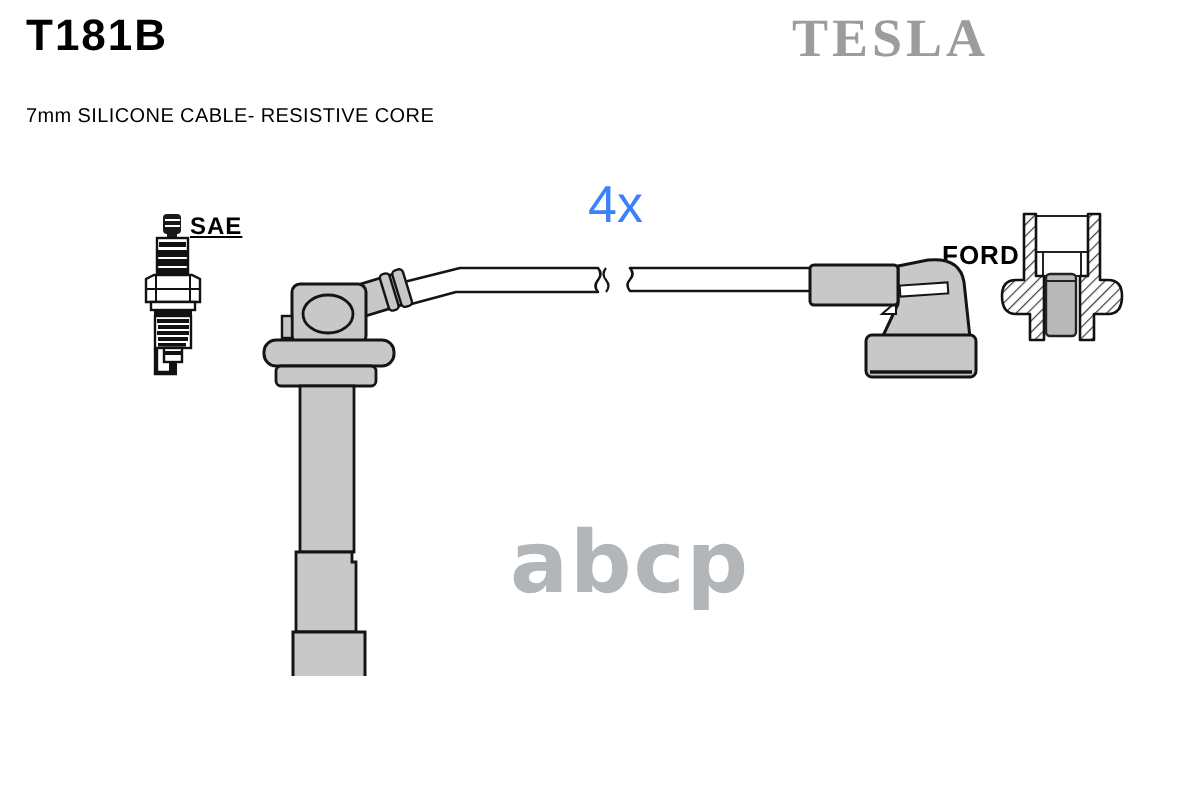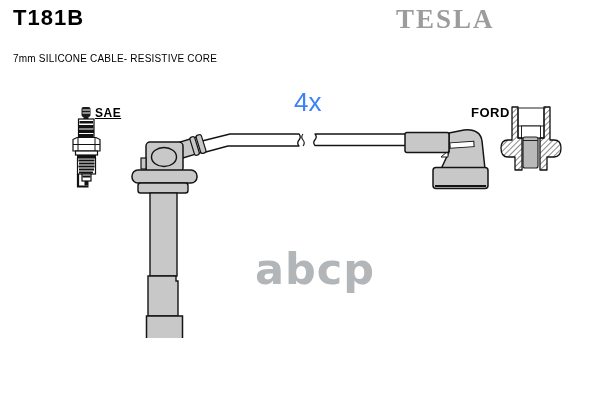--- a/index.html
+++ b/index.html
@@ -9,23 +9,23 @@
   }
   .abs{position:absolute;}
   .part-number{left:13px;top:5px;font-size:22px;font-weight:bold;color:#000;letter-spacing:1px;}
   .part-desc{left:13px;top:14px;font-size:10px;color:#000;letter-spacing:.2px;margin-top:39px;}
   .brand-logo{
     left:396px;top:4px;font-family:"Liberation Serif", serif;
     font-size:27px;font-weight:bold;color:#9c9c9c;letter-spacing:2px;
   }
   .qty-label{left:294px;top:87px;font-size:26px;color:#3b82f6;}
   .sae-label{left:95px;top:106px;font-size:12px;font-weight:bold;color:#000;letter-spacing:.5px;text-decoration:underline;}
-  .ford-label{left:471px;top:105px;font-size:13px;font-weight:bold;color:#000;letter-spacing:.5px;}
+  .ford-label{left:471px;top:120px;font-size:13px;font-weight:bold;color:#000;letter-spacing:.5px;}
   .watermark{
-    left:255px;top:244px;font-family:"DejaVu Sans", sans-serif;
+    left:255px;top:257px;font-family:"DejaVu Sans", sans-serif;
     font-size:43px;font-weight:bold;color:#b3b6b9;letter-spacing:1px;
   }
   svg{display:block;}
 </style>
 </head>
 <body>
 
 <div id="stage">
 
   <div class="abs part-number">T181B</div>

